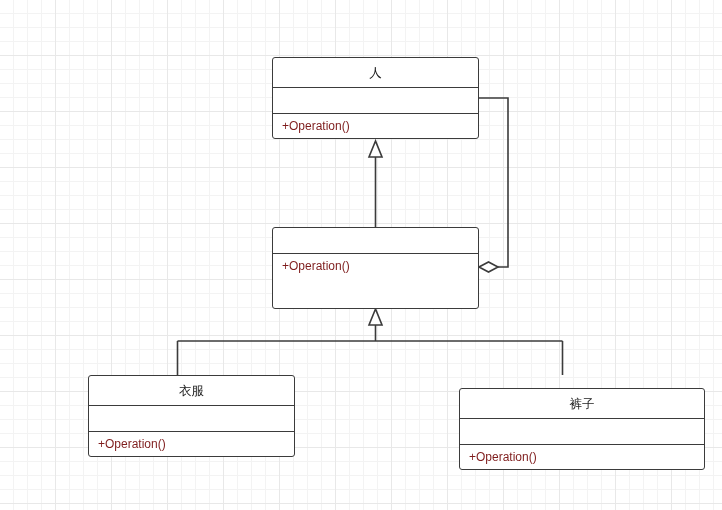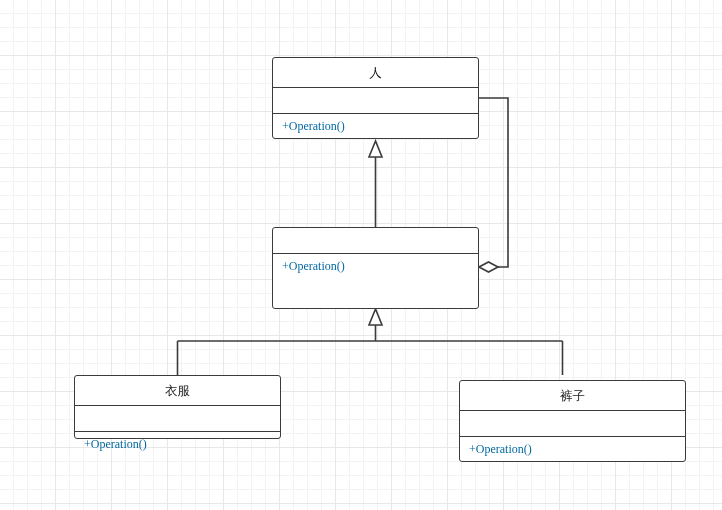--- a/index.html
+++ b/index.html
@@ -56,24 +56,23 @@
     box-sizing: border-box;
     height: 26px;
     border-bottom: 1.6px solid #3b3b3b;
   }
   .uml-ops {
     box-sizing: border-box;
     height: 25px;
     line-height: 25px;
     padding-left: 9px;
     font-size: 12px;
-    color: #0369a1;
+    color: #7f1d1d;
     overflow: hidden;
     white-space: nowrap;
-    font-family: Liberation Serif, serif;
   }
 </style>
 </head>
 <body>
 
 <div id="canvas">
 
   <svg id="edges" viewBox="0 0 722 510" width="722" height="510" xmlns="http://www.w3.org/2000/svg">
 
     <g>
@@ -99,25 +98,25 @@
     <div class="uml-name">人</div>
     <div class="uml-attrs"></div>
     <div class="uml-ops">+Operation()</div>
   </div>
 
   <div class="uml-class" style="left:272px; top:227px; width:207px; height:82px;">
     <div class="uml-attrs"></div>
     <div class="uml-ops">+Operation()</div>
   </div>
 
-  <div class="uml-class" style="left:74px; top:375px; width:207px; height:64px;">
+  <div class="uml-class" style="left:88px; top:375px; width:207px; height:82px;">
     <div class="uml-name">衣服</div>
     <div class="uml-attrs"></div>
     <div class="uml-ops">+Operation()</div>
   </div>
 
-  <div class="uml-class" style="left:459px; top:380px; width:227px; height:82px;">
+  <div class="uml-class" style="left:459px; top:388px; width:246px; height:82px;">
     <div class="uml-name">裤子</div>
     <div class="uml-attrs"></div>
     <div class="uml-ops">+Operation()</div>
   </div>
 
 </div>
 
 </body></html>

